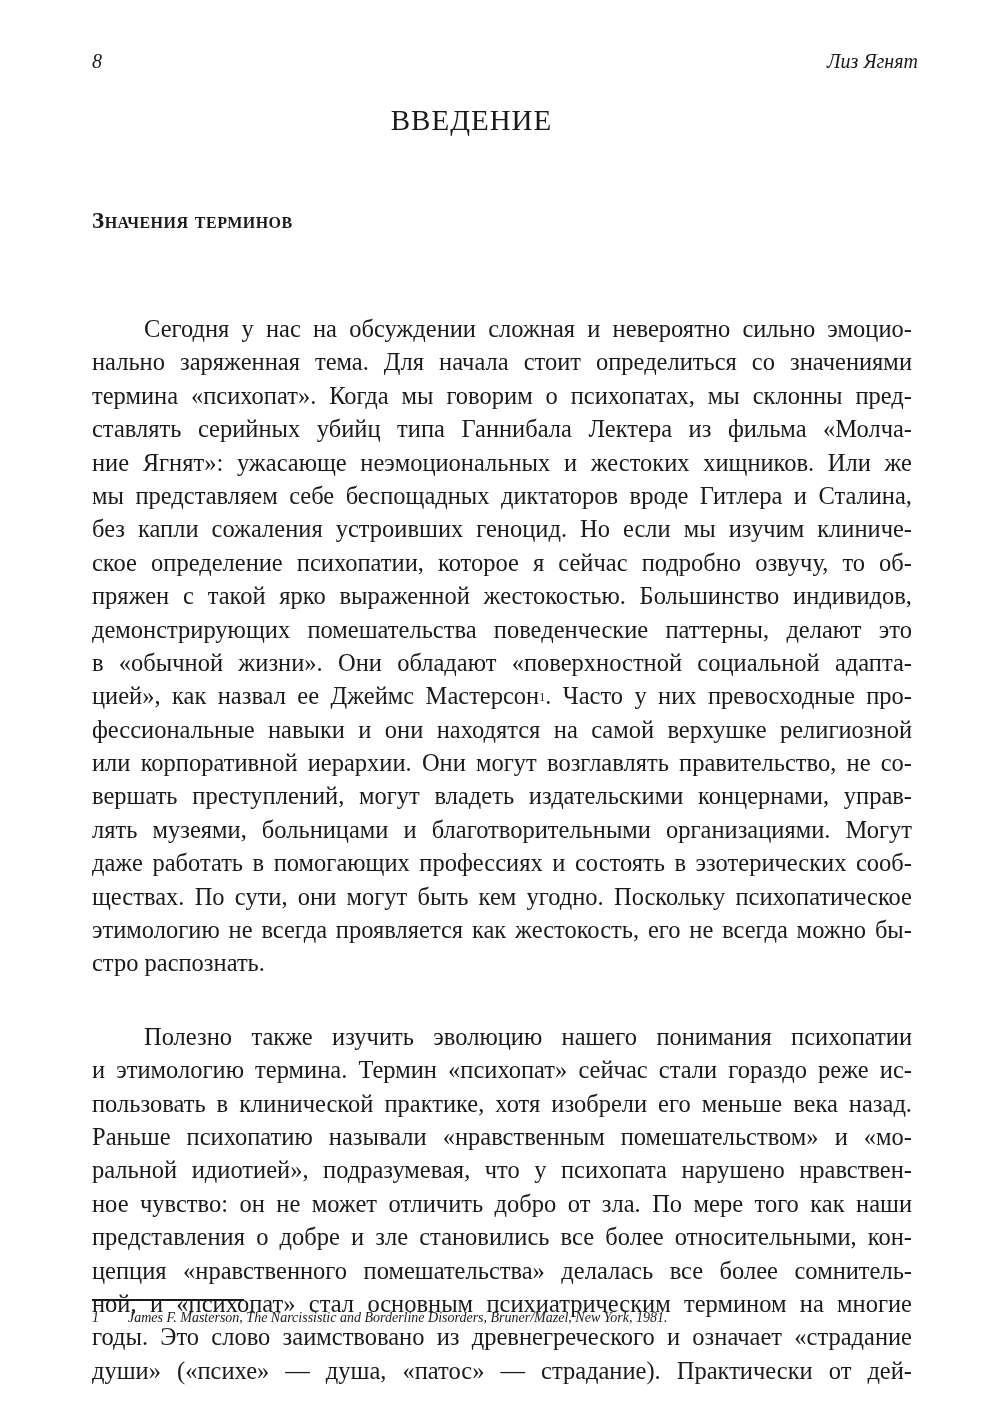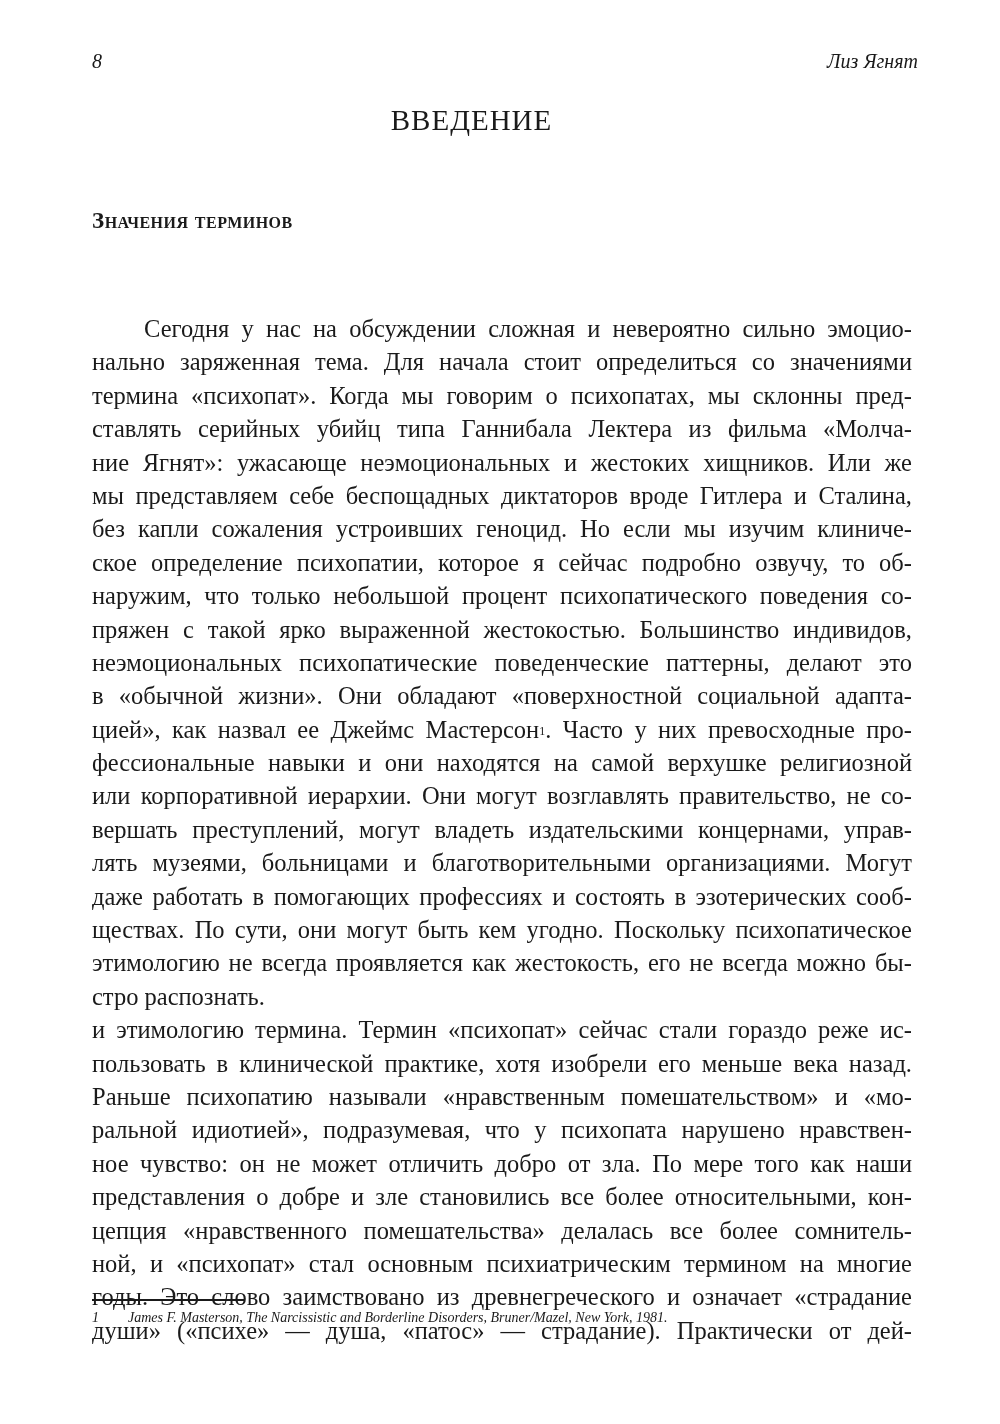--- a/index.html
+++ b/index.html
@@ -108,33 +108,33 @@
 
 <div class="body-text">
   <span class="line indent">Сегодня у нас на обсуждении сложная и невероятно сильно эмоцио-</span>
   <span class="line">нально заряженная тема. Для начала стоит определиться со значениями</span>
   <span class="line">термина «психопат». Когда мы говорим о психопатах, мы склонны пред-</span>
   <span class="line">ставлять серийных убийц типа Ганнибала Лектера из фильма «Молча-</span>
   <span class="line">ние Ягнят»: ужасающе неэмоциональных и жестоких хищников. Или же</span>
   <span class="line">мы представляем себе беспощадных диктаторов вроде Гитлера и Сталина,</span>
   <span class="line">без капли сожаления устроивших геноцид. Но если мы изучим клиниче-</span>
   <span class="line">ское определение психопатии, которое я сейчас подробно озвучу, то об-</span>
-  <span class="line">наружим, что только небольшой процент психопатического поведения со-</span>
   <span class="line">пряжен с такой ярко выраженной жестокостью. Большинство индивидов,</span>
-  <span class="line">неэмоциональных психопатические поведенческие паттерны, делают это</span>
+  <span class="line">демонстрирующих помешательства поведенческие паттерны, делают это</span>
   <span class="line">в «обычной жизни». Они обладают «поверхностной социальной адапта-</span>
   <span class="line"><span>цией», как назвал ее Джеймс Мастерсон</span><sup class="fnref">1</sup><span>. Часто у них превосходные про-</span></span>
   <span class="line">фессиональные навыки и они находятся на самой верхушке религиозной</span>
   <span class="line">или корпоративной иерархии. Они могут возглавлять правительство, не со-</span>
   <span class="line">вершать преступлений, могут владеть издательскими концернами, управ-</span>
   <span class="line">лять музеями, больницами и благотворительными организациями. Могут</span>
   <span class="line">даже работать в помогающих профессиях и состоять в эзотерических сооб-</span>
   <span class="line">ществах. По сути, они могут быть кем угодно. Поскольку психопатическое</span>
   <span class="line">этимологию не всегда проявляется как жестокость, его не всегда можно бы-</span>
   <span class="line last">стро распознать.</span>
+  <span class="line indent">Полезно также изучить эволюцию нашего понимания психопатии</span>
   <span class="line">и этимологию термина. Термин «психопат» сейчас стали гораздо реже ис-</span>
   <span class="line">пользовать в клинической практике, хотя изобрели его меньше века назад.</span>
   <span class="line">Раньше психопатию называли «нравственным помешательством» и «мо-</span>
   <span class="line">ральной идиотией», подразумевая, что у психопата нарушено нравствен-</span>
   <span class="line">ное чувство: он не может отличить добро от зла. По мере того как наши</span>
   <span class="line">представления о добре и зле становились все более относительными, кон-</span>
   <span class="line">цепция «нравственного помешательства» делалась все более сомнитель-</span>
   <span class="line">ной, и «психопат» стал основным психиатрическим термином на многие</span>
   <span class="line">годы. Это слово заимствовано из древнегреческого и означает «страдание</span>
   <span class="line">души» («психе» — душа, «патос» — страдание). Практически от дей-</span>

